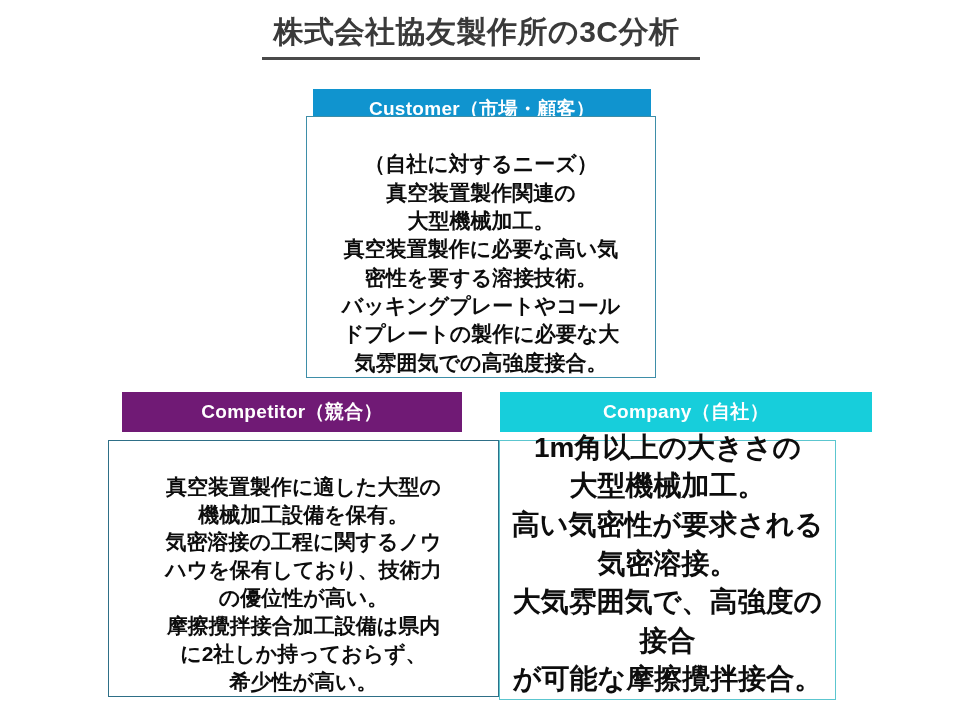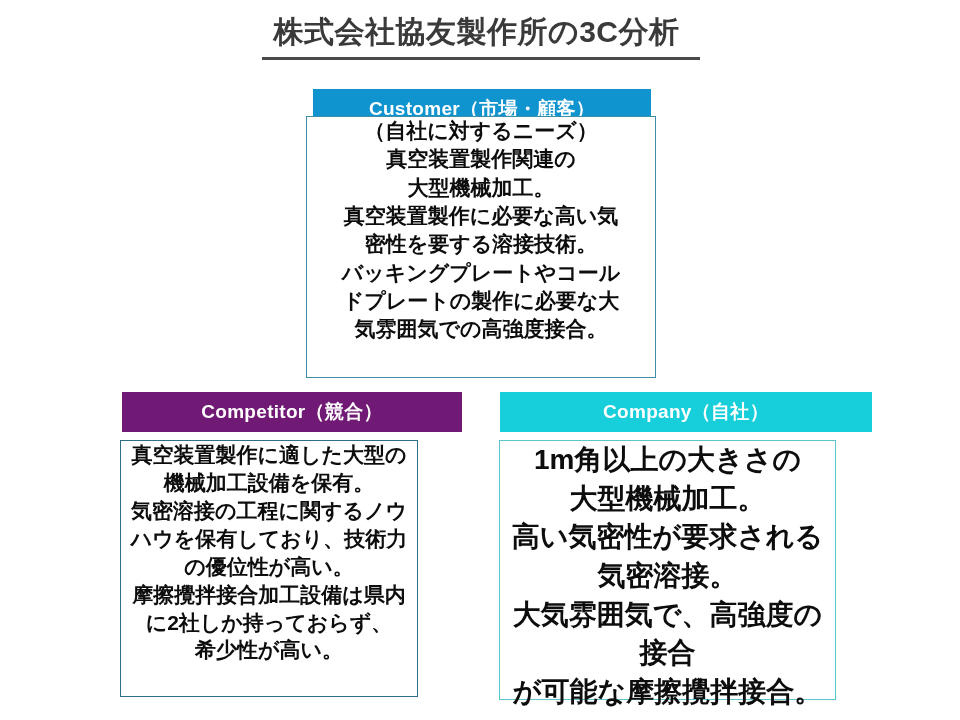--- a/index.html
+++ b/index.html
@@ -55,21 +55,21 @@
     font-weight: bold;
     font-size: 19px;
     letter-spacing: 0.3px;
     white-space: nowrap;
   }
   .card-body {
     position: absolute;
     box-sizing: border-box;
     background: #ffffff;
     display: flex;
-    align-items: flex-start;
+    align-items: flex-end;
     justify-content: center;
     text-align: center;
   }
   .card-body .body-text {
     font-size: 21px;
     font-weight: bold;
     line-height: 1.34;
     color: #0d0d0d;
     white-space: pre-line;
     padding: 0 6px;
@@ -90,22 +90,22 @@
   }
   #card-customer .body-text { font-size: 21px; line-height: 1.35; }
 
   
   #card-competitor .card-header {
     left: 122px; top: 392px;
     width: 340px; height: 40px;
     background: #701a75;
   }
   #card-competitor .card-body {
-    left: 120px; top: 440px;
-    width: 298px; height: 257px;
+    left: 108px; top: 440px;
+    width: 391px; height: 257px;
     border: 1.5px solid #2e6f87;
   }
   #card-competitor .body-text { font-size: 21px; line-height: 1.33; }
 
   
   #card-company .card-header {
     left: 500px; top: 392px;
     width: 372px; height: 40px;
     background: #17cedb;
   }

